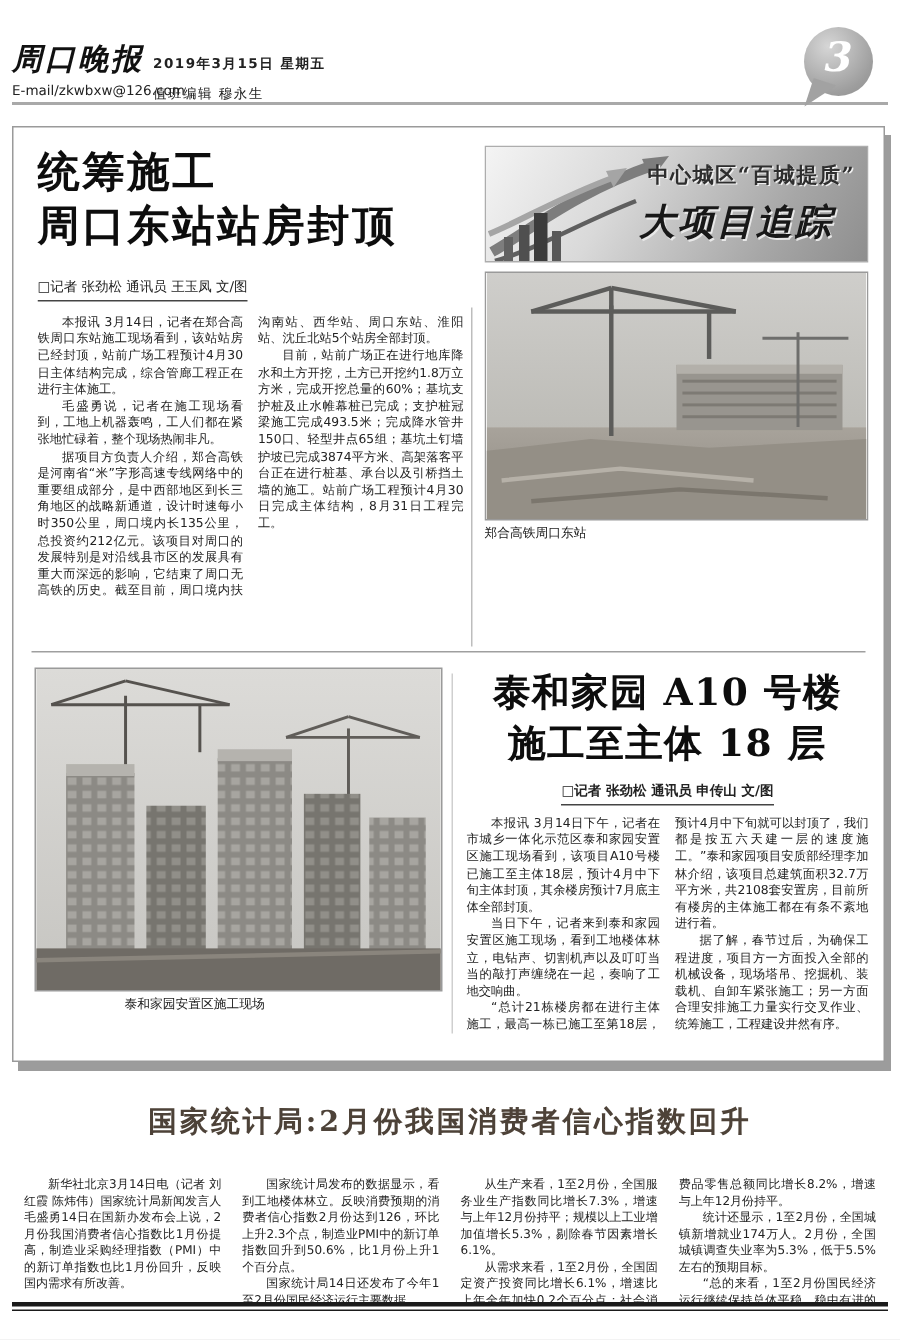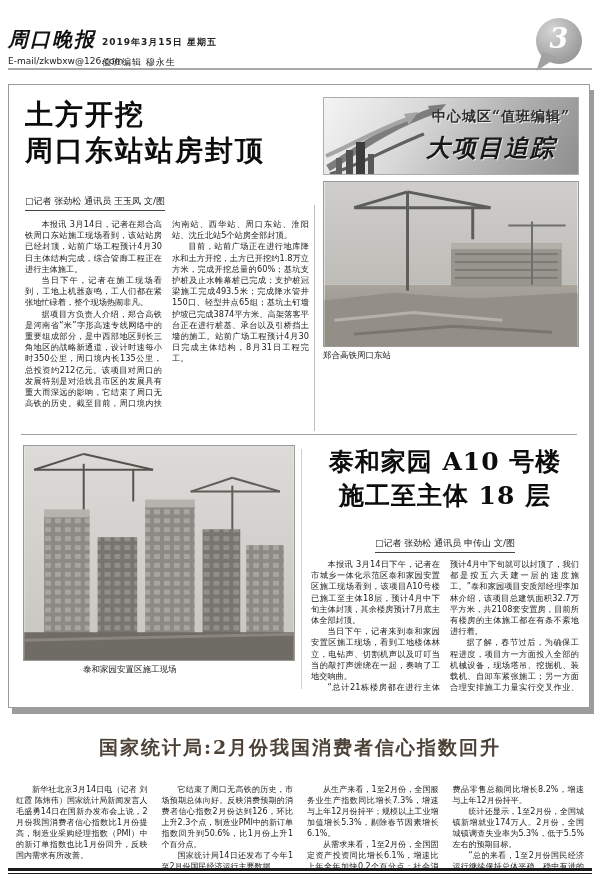--- a/index.html
+++ b/index.html
@@ -23,42 +23,42 @@
   
   .main-box { position:absolute; left:8px; top:84px; width:582px; height:624px; background:#fff;
               border:1px solid #9a9a9a; box-shadow:4px 6px 0 #9c9c9c; }
   .vline1 { position:absolute; left:305px; top:120px; width:1px; height:226px; background:#bdbdbd; }
   .vline2 { position:absolute; left:292px; top:364px; width:1px; height:240px; background:#cfcfcf; }
   .hsep   { position:absolute; left:12px; right:12px; top:349px; border-top:1px solid #9f9f9f; }
 
   
   .a1-left { position:absolute; left:16px; top:12px; width:284px; height:334px; overflow:hidden; }
   .a1-title { font-family:"DejaVu Serif",serif; font-weight:bold; font-size:28px; line-height:36px; letter-spacing:2px; color:#0d0d0d; }
-  .byline { display:inline-block; margin-top:26px; padding-bottom:2px; border-bottom:1px solid #444; font-size:9px; color:#222; }
+  .byline { display:inline-block; margin-top:16px; padding-bottom:2px; border-bottom:1px solid #444; font-size:9px; color:#222; }
   .a1-body { margin-top:8px; height:202px; column-count:2; column-gap:10px; column-fill:auto; overflow:hidden; }
   .news p, .note p { font-size:8.2px; line-height:11.2px; text-align:justify; text-indent:2em; color:#222; }
 
   .a1-right { position:absolute; left:314px; top:12px; width:256px; height:334px; overflow:hidden; }
   .banner { position:relative; width:256px; height:78px; border:1px solid #adadad;
             background:linear-gradient(120deg,#f4f4f4 0%,#d9d9d9 35%,#a7a7a7 75%,#8e8e8e 100%); overflow:hidden; }
   .banner svg { position:absolute; left:0; top:0; }
   .banner-l1 { position:absolute; right:8px; top:10px; font-family:"DejaVu Serif",serif; font-weight:bold; font-size:14px; color:#2e2e2e; text-shadow:1px 1px 0 #f0f0f0; letter-spacing:1px; }
   .banner-l2 { position:absolute; right:22px; top:34px; font-family:"DejaVu Serif",serif; font-style:italic; font-weight:bold; font-size:24px; color:#181818; text-shadow:1px 1px 0 #e8e8e8; letter-spacing:2px; }
   .photo { display:block; border:1px solid #9a9a9a; }
   .photo1 { margin-top:6px; width:256px; height:166px; }
   .cap-r { margin-top:3px; text-align:left; font-size:8.5px; color:#222; }
   .note { margin-top:5px; height:58px; column-count:2; column-gap:10px; column-fill:auto; overflow:hidden; }
 
   
   .a2-left { position:absolute; left:14px; top:360px; width:272px; }
   .photo2 { width:272px; height:216px; }
   .cap-c { margin-top:3px; text-align:left; font-size:8.5px; color:#222; padding-left:60px; }
   .a2-right { position:absolute; left:302px; top:360px; width:268px; height:248px; overflow:hidden; text-align:center; }
   .a2-title { font-family:"DejaVu Serif",serif; font-weight:bold; font-size:25px; line-height:34px; letter-spacing:1px; color:#0d0d0d; }
-  .a2-right .byline { margin-top:24px; }
+  .a2-right .byline { margin-top:8px;font-weight:bold; }
   .a2-body { margin-top:6px; height:152px; column-count:2; column-gap:10px; column-fill:auto; overflow:hidden; text-align:left; }
 
   
   .a3-title { position:absolute; left:8px; right:8px; top:735px; text-align:center; font-family:"DejaVu Serif",serif;
               font-weight:bold; font-size:19px; letter-spacing:2px; }
   .a3-body { position:absolute; left:16px; right:16px; top:772px; height:90px; column-count:4; column-gap:14px; column-fill:auto; overflow:hidden;margin-top:12px; }
   .a3-body p { font-size:8px; line-height:11px; }
 
   .footer-rule { position:absolute; left:8px; right:8px; top:868px; border-top:3px solid #1b1b1b; }
   .footer-rule .thin { margin-top:2px; border-top:1px solid #1b1b1b; }
@@ -77,46 +77,46 @@
   </div>
   <div class="hdr-rule"></div>
 
   <div class="main-box">
     <div class="vline1"></div>
     <div class="hsep"></div>
     <div class="vline2"></div>
 
     <div class="a1-left">
       <div class="a1-title">
-        <div>土方开挖</div>
+        <div>统筹施工</div>
         <div>周口东站站房封顶</div>
       </div>
       <span class="byline">□记者 张劲松 通讯员 王玉凤 文/图</span>
       <div class="a1-body news">
           <p>本报讯 3月14日，记者在郑合高铁周口东站施工现场看到，该站站房已经封顶，站前广场工程预计4月30日主体结构完成，综合管廊工程正在进行主体施工。</p>
-          <p>当日下午，记者在施工现场看到，工地上机器轰鸣，工人们都在紧张地忙碌着，整个现场热闹非凡。</p>
+          <p>毛盛勇说，记者在施工现场看到，工地上机器轰鸣，工人们都在紧张地忙碌着，整个现场热闹非凡。</p>
           <p>据项目方负责人介绍，郑合高铁是河南省“米”字形高速专线网络中的重要组成部分，是中西部地区到长三角地区的战略新通道，设计时速每小时350公里，周口境内长135公里，总投资约212亿元。该项目对周口的发展特别是对沿线县市区的发展具有重大而深远的影响，它结束了周口无高铁的历史。截至目前，周口境内扶沟南站、西华站、周口东站、淮阳站、沈丘北站5个站房全部封顶。</p>
           <p>目前，站前广场正在进行地库降水和土方开挖，土方已开挖约1.8万立方米，完成开挖总量的60%；基坑支护桩及止水帷幕桩已完成；支护桩冠梁施工完成493.5米；完成降水管井150口、轻型井点65组；基坑土钉墙护坡已完成3874平方米、高架落客平台正在进行桩基、承台以及引桥挡土墙的施工。站前广场工程预计4月30日完成主体结构，8月31日工程完工。</p>
         </div>
     </div>
 
     <div class="a1-right">
       <div class="banner">
         <svg width="130" height="78" viewBox="0 0 130 78">
           <path d="M4 70 C 30 55, 60 30, 112 12" stroke="#7d7d7d" stroke-width="7" fill="none"></path>
           <path d="M104 8 L 122 6 L 110 22 Z" fill="#7d7d7d"></path>
           <path d="M2 58 C 26 48, 48 34, 86 20" stroke="#a5a5a5" stroke-width="4" fill="none"></path>
           <path d="M80 16 L 94 14 L 85 27 Z" fill="#a5a5a5"></path>
           <path d="M6 76 C 34 68, 64 50, 100 36" stroke="#5f5f5f" stroke-width="3" fill="none"></path>
           <rect x="22" y="52" width="7" height="24" fill="#4f4f4f"></rect>
           <rect x="32" y="44" width="9" height="32" fill="#3c3c3c"></rect>
           <rect x="44" y="56" width="6" height="20" fill="#585858"></rect>
           <rect x="12" y="60" width="6" height="16" fill="#616161"></rect>
         </svg>
-        <div class="banner-l1">中心城区“值班编辑”</div>
+        <div class="banner-l1">中心城区“百城提质”</div>
         <div class="banner-l2">大项目追踪</div>
       </div>
 
       <svg class="photo photo1" viewBox="0 0 256 166">
         <defs>
           <linearGradient id="sky1" x1="0" y1="0" x2="0" y2="1">
             <stop offset="0" stop-color="#cfcecb"></stop>
               <stop offset="1" stop-color="#bdbcb7"></stop>
           </linearGradient>
           <linearGradient id="gnd1" x1="0" y1="0" x2="0" y2="1">
@@ -197,29 +197,29 @@
     <div class="a2-right">
       <div class="a2-title">
         <div>泰和家园 A10 号楼</div>
         <div>施工至主体 18 层</div>
       </div>
       <span class="byline">□记者 张劲松 通讯员 申传山 文/图</span>
       <div class="a2-body news">
           <p>本报讯 3月14日下午，记者在市城乡一体化示范区泰和家园安置区施工现场看到，该项目A10号楼已施工至主体18层，预计4月中下旬主体封顶，其余楼房预计7月底主体全部封顶。</p>
           <p>当日下午，记者来到泰和家园安置区施工现场，看到工地楼体林立，电钻声、切割机声以及叮叮当当的敲打声缠绕在一起，奏响了工地交响曲。</p>
           <p>“总计21栋楼房都在进行主体施工，最高一栋已施工至第18层，预计4月中下旬就可以封顶了，我们都是按五六天建一层的速度施工。”泰和家园项目安质部经理李加林介绍，该项目总建筑面积32.7万平方米，共2108套安置房，目前所有楼房的主体施工都在有条不紊地进行着。</p>
-          <p>据了解，春节过后，为确保工程进度，项目方一方面投入全部的机械设备，现场塔吊、挖掘机、装载机、自卸车紧张施工；另一方面合理安排施工力量实行交叉作业、统筹施工，工地上机器轰鸣。</p>
+          <p>据了解，春节过后，为确保工程进度，项目方一方面投入全部的机械设备，现场塔吊、挖掘机、装载机、自卸车紧张施工；另一方面合理安排施工力量实行交叉作业、统筹施工，工程建设井然有序。</p>
         </div>
     </div>
   </div>
 
   <div class="a3-title" style="color: rgb(77, 66, 56);">国家统计局:2月份我国消费者信心指数回升</div>
   <div class="a3-body news">
       <p>新华社北京3月14日电（记者 刘红霞 陈炜伟）国家统计局新闻发言人毛盛勇14日在国新办发布会上说，2月份我国消费者信心指数比1月份提高，制造业采购经理指数（PMI）中的新订单指数也比1月份回升，反映国内需求有所改善。</p>
-      <p>它结束了周口无高铁的历史，市场预期总体向好。反映消费预期的消费者信心指数2月份达到126，环比上升2.3个点，制造业PMI中的新订单指数回升到50.6%，比1月份上升1个百分点。</p>
+      <p>国家统计局发布的数据显示，看到工地楼体林立。反映消费预期的消费者信心指数2月份达到126，环比上升2.3个点，制造业PMI中的新订单指数回升到50.6%，比1月份上升1个百分点。</p>
       <p>国家统计局14日还发布了今年1至2月份国民经济运行主要数据。</p>
       <p>从生产来看，1至2月份，全国服务业生产指数同比增长7.3%，增速与上年12月份持平；规模以上工业增加值增长5.3%，剔除春节因素增长6.1%。</p>
       <p>从需求来看，1至2月份，全国固定资产投资同比增长6.1%，增速比上年全年加快0.2个百分点；社会消费品零售总额同比增长8.2%，增速与上年12月份持平。</p>
       <p>统计还显示，1至2月份，全国城镇新增就业174万人。2月份，全国城镇调查失业率为5.3%，低于5.5%左右的预期目标。</p>
       <p>“总的来看，1至2月份国民经济运行继续保持总体平稳、稳中有进的发展态势。同时也要看到，外部环境不稳定不确定因素较多，国内结构性矛盾突出，经济下行压力依然存在。”毛盛勇说。</p>
     </div>
 
   <div class="footer-rule">
     <div class="thin"></div>
   </div>

